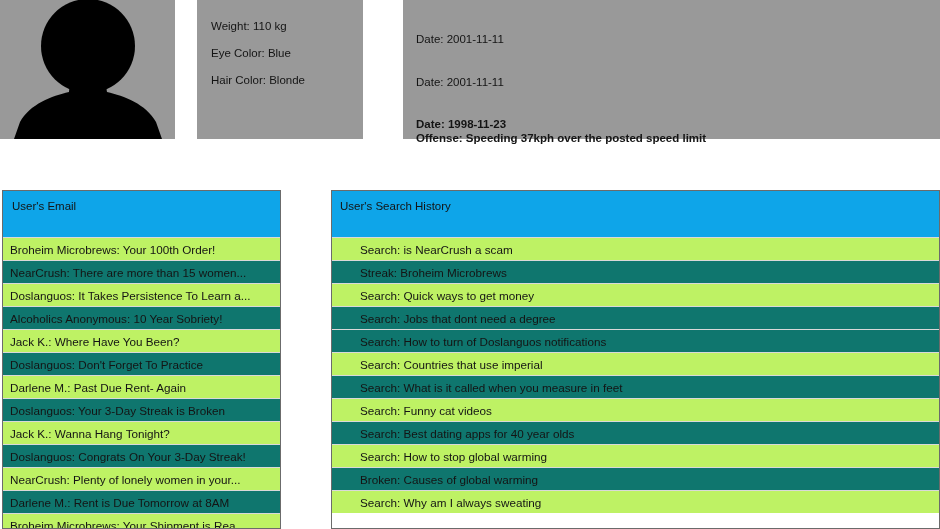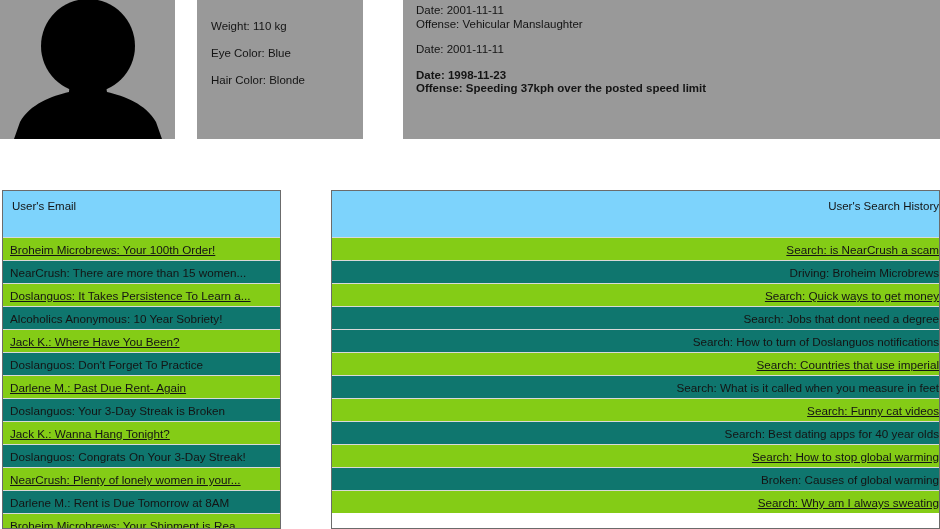--- a/index.html
+++ b/index.html
@@ -69,20 +69,21 @@
   .phys-line {
     font-size: 11.5px;
     line-height: 13px;
     margin-bottom: 14px;
     color: #141414;
     white-space: nowrap;
   }
 
   .offense-block {
     margin-bottom: 12px;
+    margin-top: 29px;
   }
   .offense-block:last-child { margin-bottom: 0; font-weight: bold; }
 
   
   .list-panel {
     position: absolute;
     border: 1px solid #6b6b6b;
     background: #ffffff;
     box-sizing: border-box;
     overflow: hidden;
@@ -93,26 +94,25 @@
     top: 190px;
     width: 279px;
     height: 339px;
   }
 
   #search-panel {
     left: 331px;
     top: 190px;
     width: 609px;
     height: 339px;
-    text-align: right;
   }
 
   .panel-header {
     height: 46px;
-    background: #7dd3fc;
+    background: #0ea5e9;
     box-sizing: border-box;
     padding: 8px 0 0 9px;
     font-size: 11.5px;
     line-height: 14px;
     color: #141414;
   }
 
   #search-panel .panel-header {
     padding-left: 8px;
   }
@@ -127,22 +127,21 @@
     box-sizing: border-box;
     font-size: 11.7px;
     color: #141414;
     white-space: nowrap;
     overflow: hidden;
     padding-left: 7px;
     background: #0f766e;
     border-top: 1px solid #d9d9d9;
   }
   .list-row.alt {
-    background: #84cc16;
-    text-decoration: underline;
+    background: #bef264;
   }
 
   #search-panel .list-row {
     padding-left: 28px;
   }
 </style>
 </head>
 <body>
 
 <div id="top-row">
@@ -156,21 +155,20 @@
 
   <div id="physical-panel" class="gray-panel">
     <div class="phys-line">Weight: 110 kg</div>
     <div class="phys-line">Eye Color: Blue</div>
     <div class="phys-line">Hair Color: Blonde</div>
   </div>
 
   <div id="offense-panel" class="gray-panel">
     <div class="offense-block">
       <div class="info-line">Date: 2001-11-11</div>
-      <div class="info-line">Offense: Vehicular Manslaughter</div>
     </div>
     <div class="offense-block">
       <div class="info-line">Date: 2001-11-11</div>
     </div>
     <div class="offense-block">
       <div class="info-line">Date: 1998-11-23</div>
       <div class="info-line">Offense: Speeding 37kph over the posted speed limit</div>
     </div>
   </div>
 
@@ -192,21 +190,21 @@
       <div class="list-row alt">NearCrush: Plenty of lonely women in your...</div>
       <div class="list-row">Darlene M.: Rent is Due Tomorrow at 8AM</div>
       <div class="list-row alt">Broheim Microbrews: Your Shipment is Rea...</div>
     </div>
 </div>
 
 <div id="search-panel" class="list-panel">
   <div class="panel-header">User's Search History</div>
   <div class="list-rows" id="search-rows">
       <div class="list-row alt">Search: is NearCrush a scam</div>
-      <div class="list-row">Driving: Broheim Microbrews</div>
+      <div class="list-row">Streak: Broheim Microbrews</div>
       <div class="list-row alt">Search: Quick ways to get money</div>
       <div class="list-row">Search: Jobs that dont need a degree</div>
       <div class="list-row">Search: How to turn of Doslanguos notifications</div>
       <div class="list-row alt">Search: Countries that use imperial</div>
       <div class="list-row">Search: What is it called when you measure in feet</div>
       <div class="list-row alt">Search: Funny cat videos</div>
       <div class="list-row">Search: Best dating apps for 40 year olds</div>
       <div class="list-row alt">Search: How to stop global warming</div>
       <div class="list-row">Broken: Causes of global warming</div>
       <div class="list-row alt">Search: Why am I always sweating</div>

